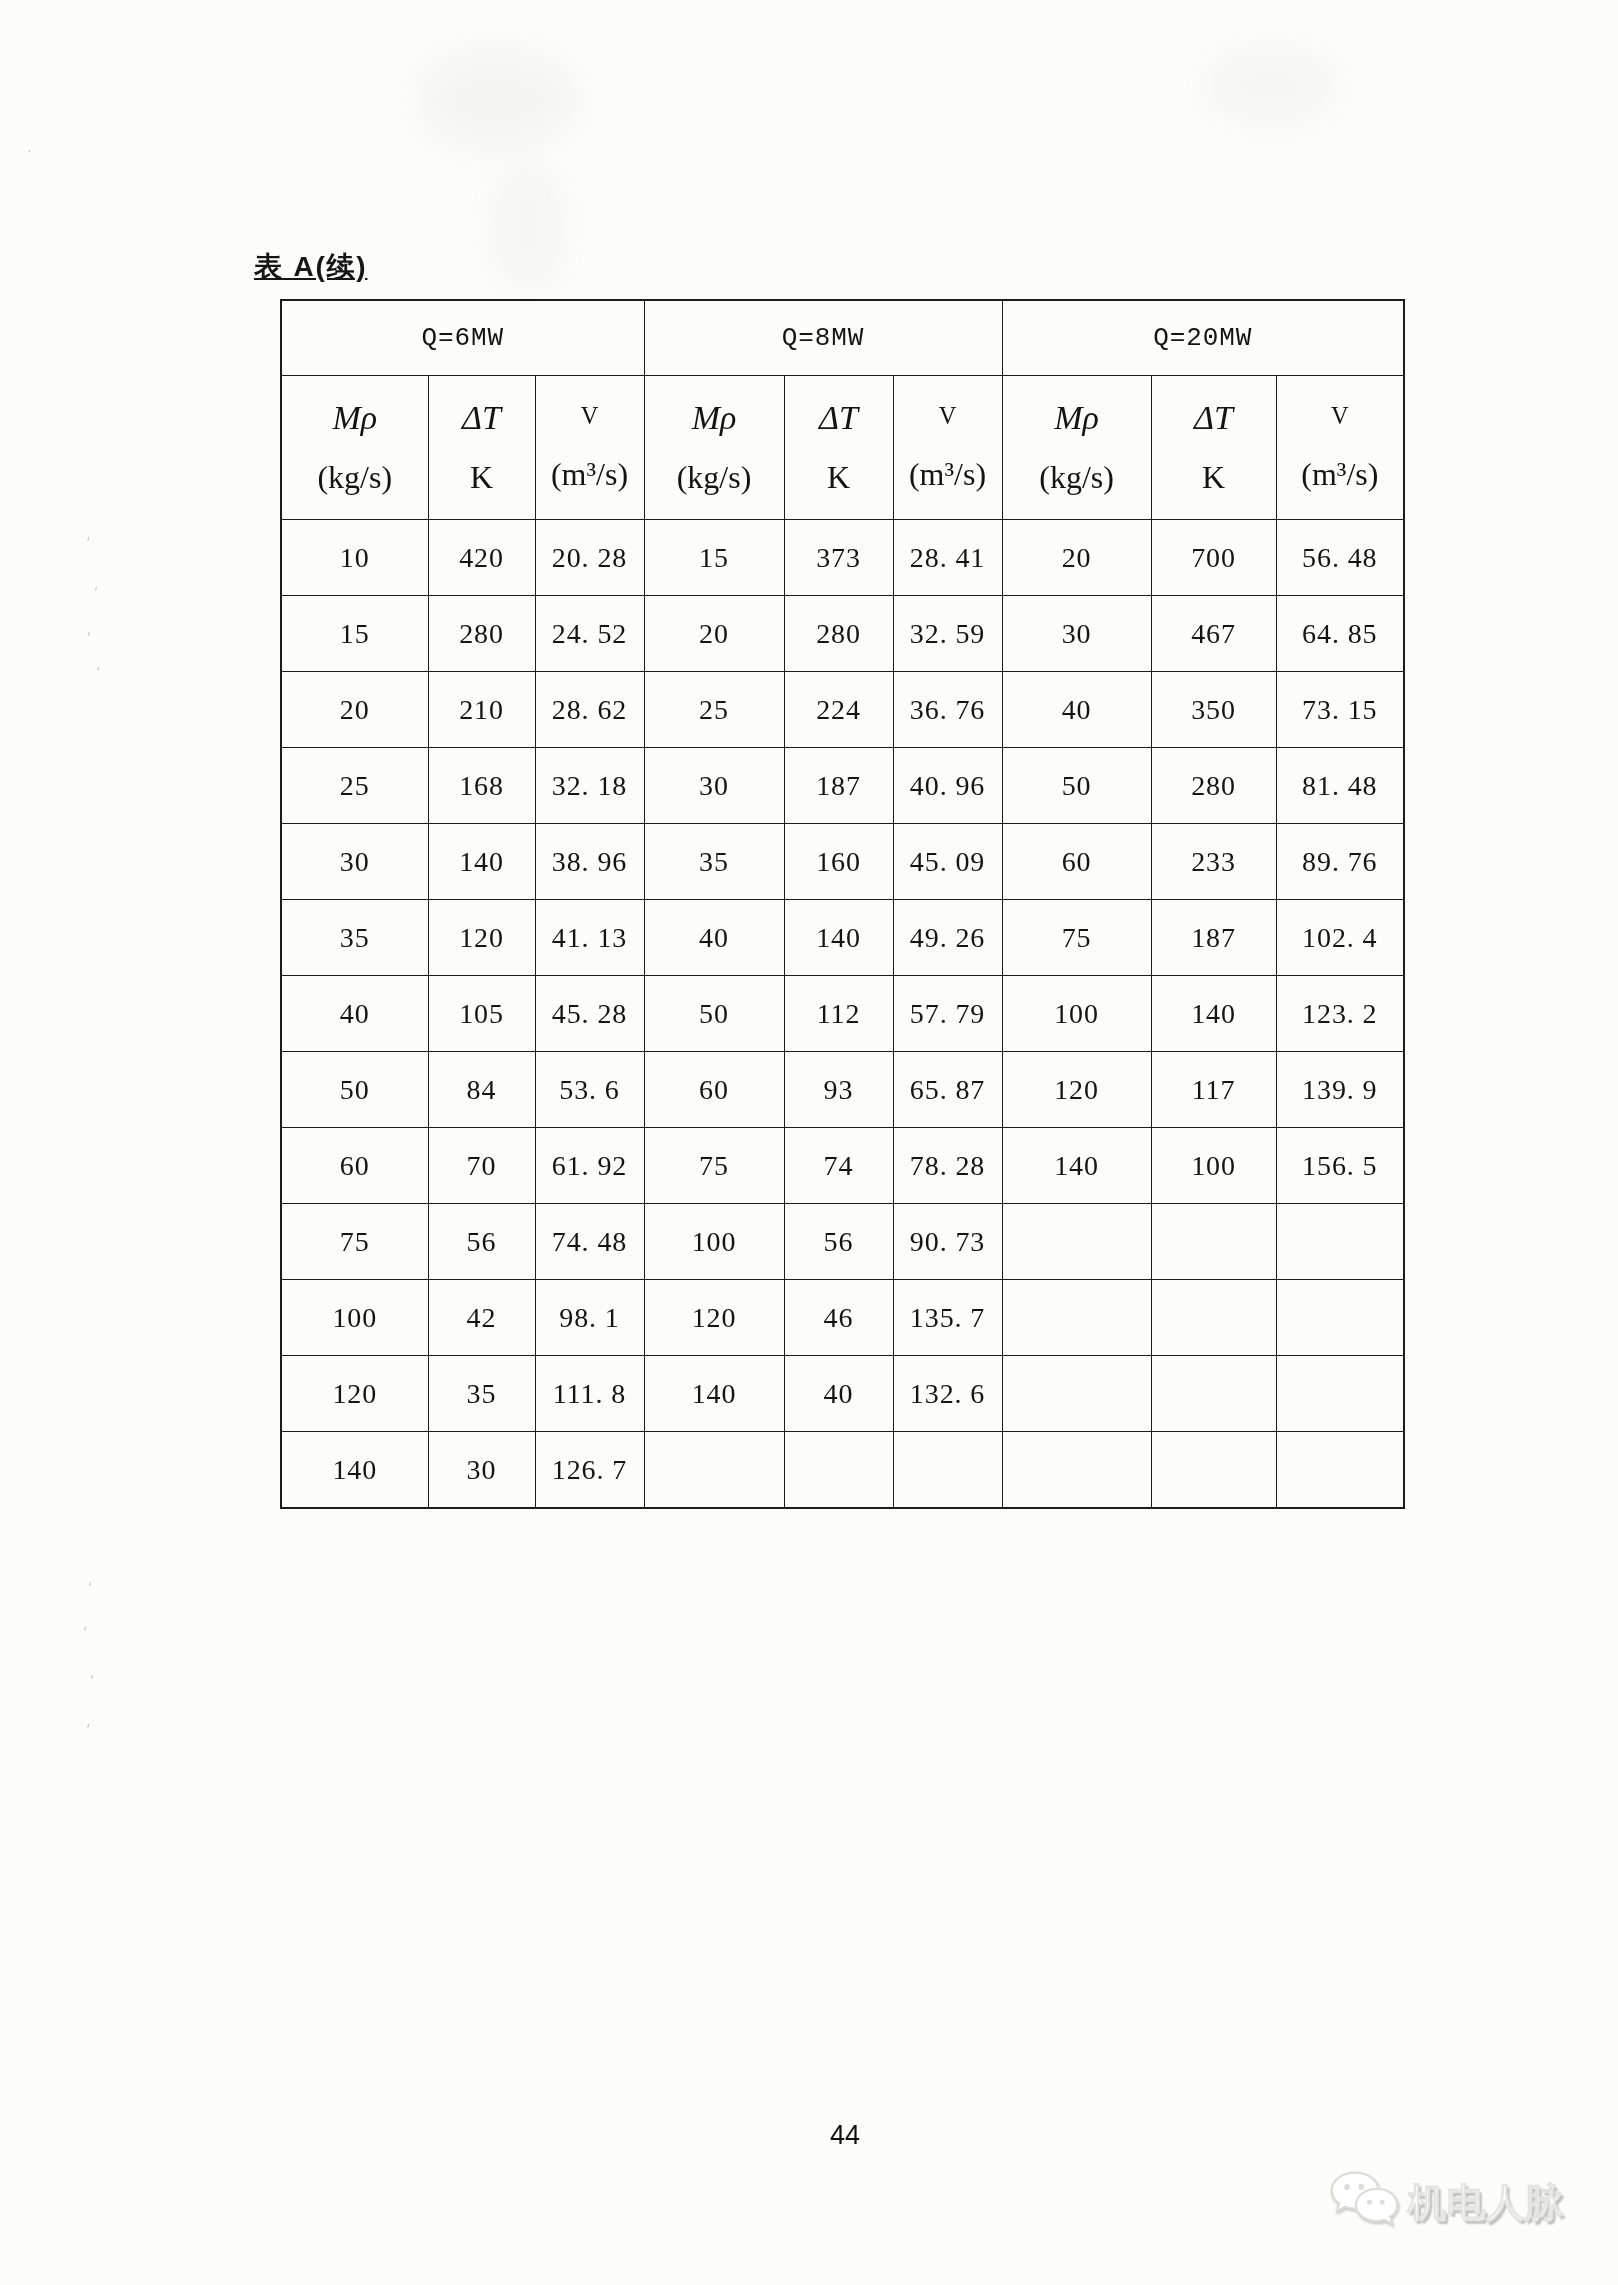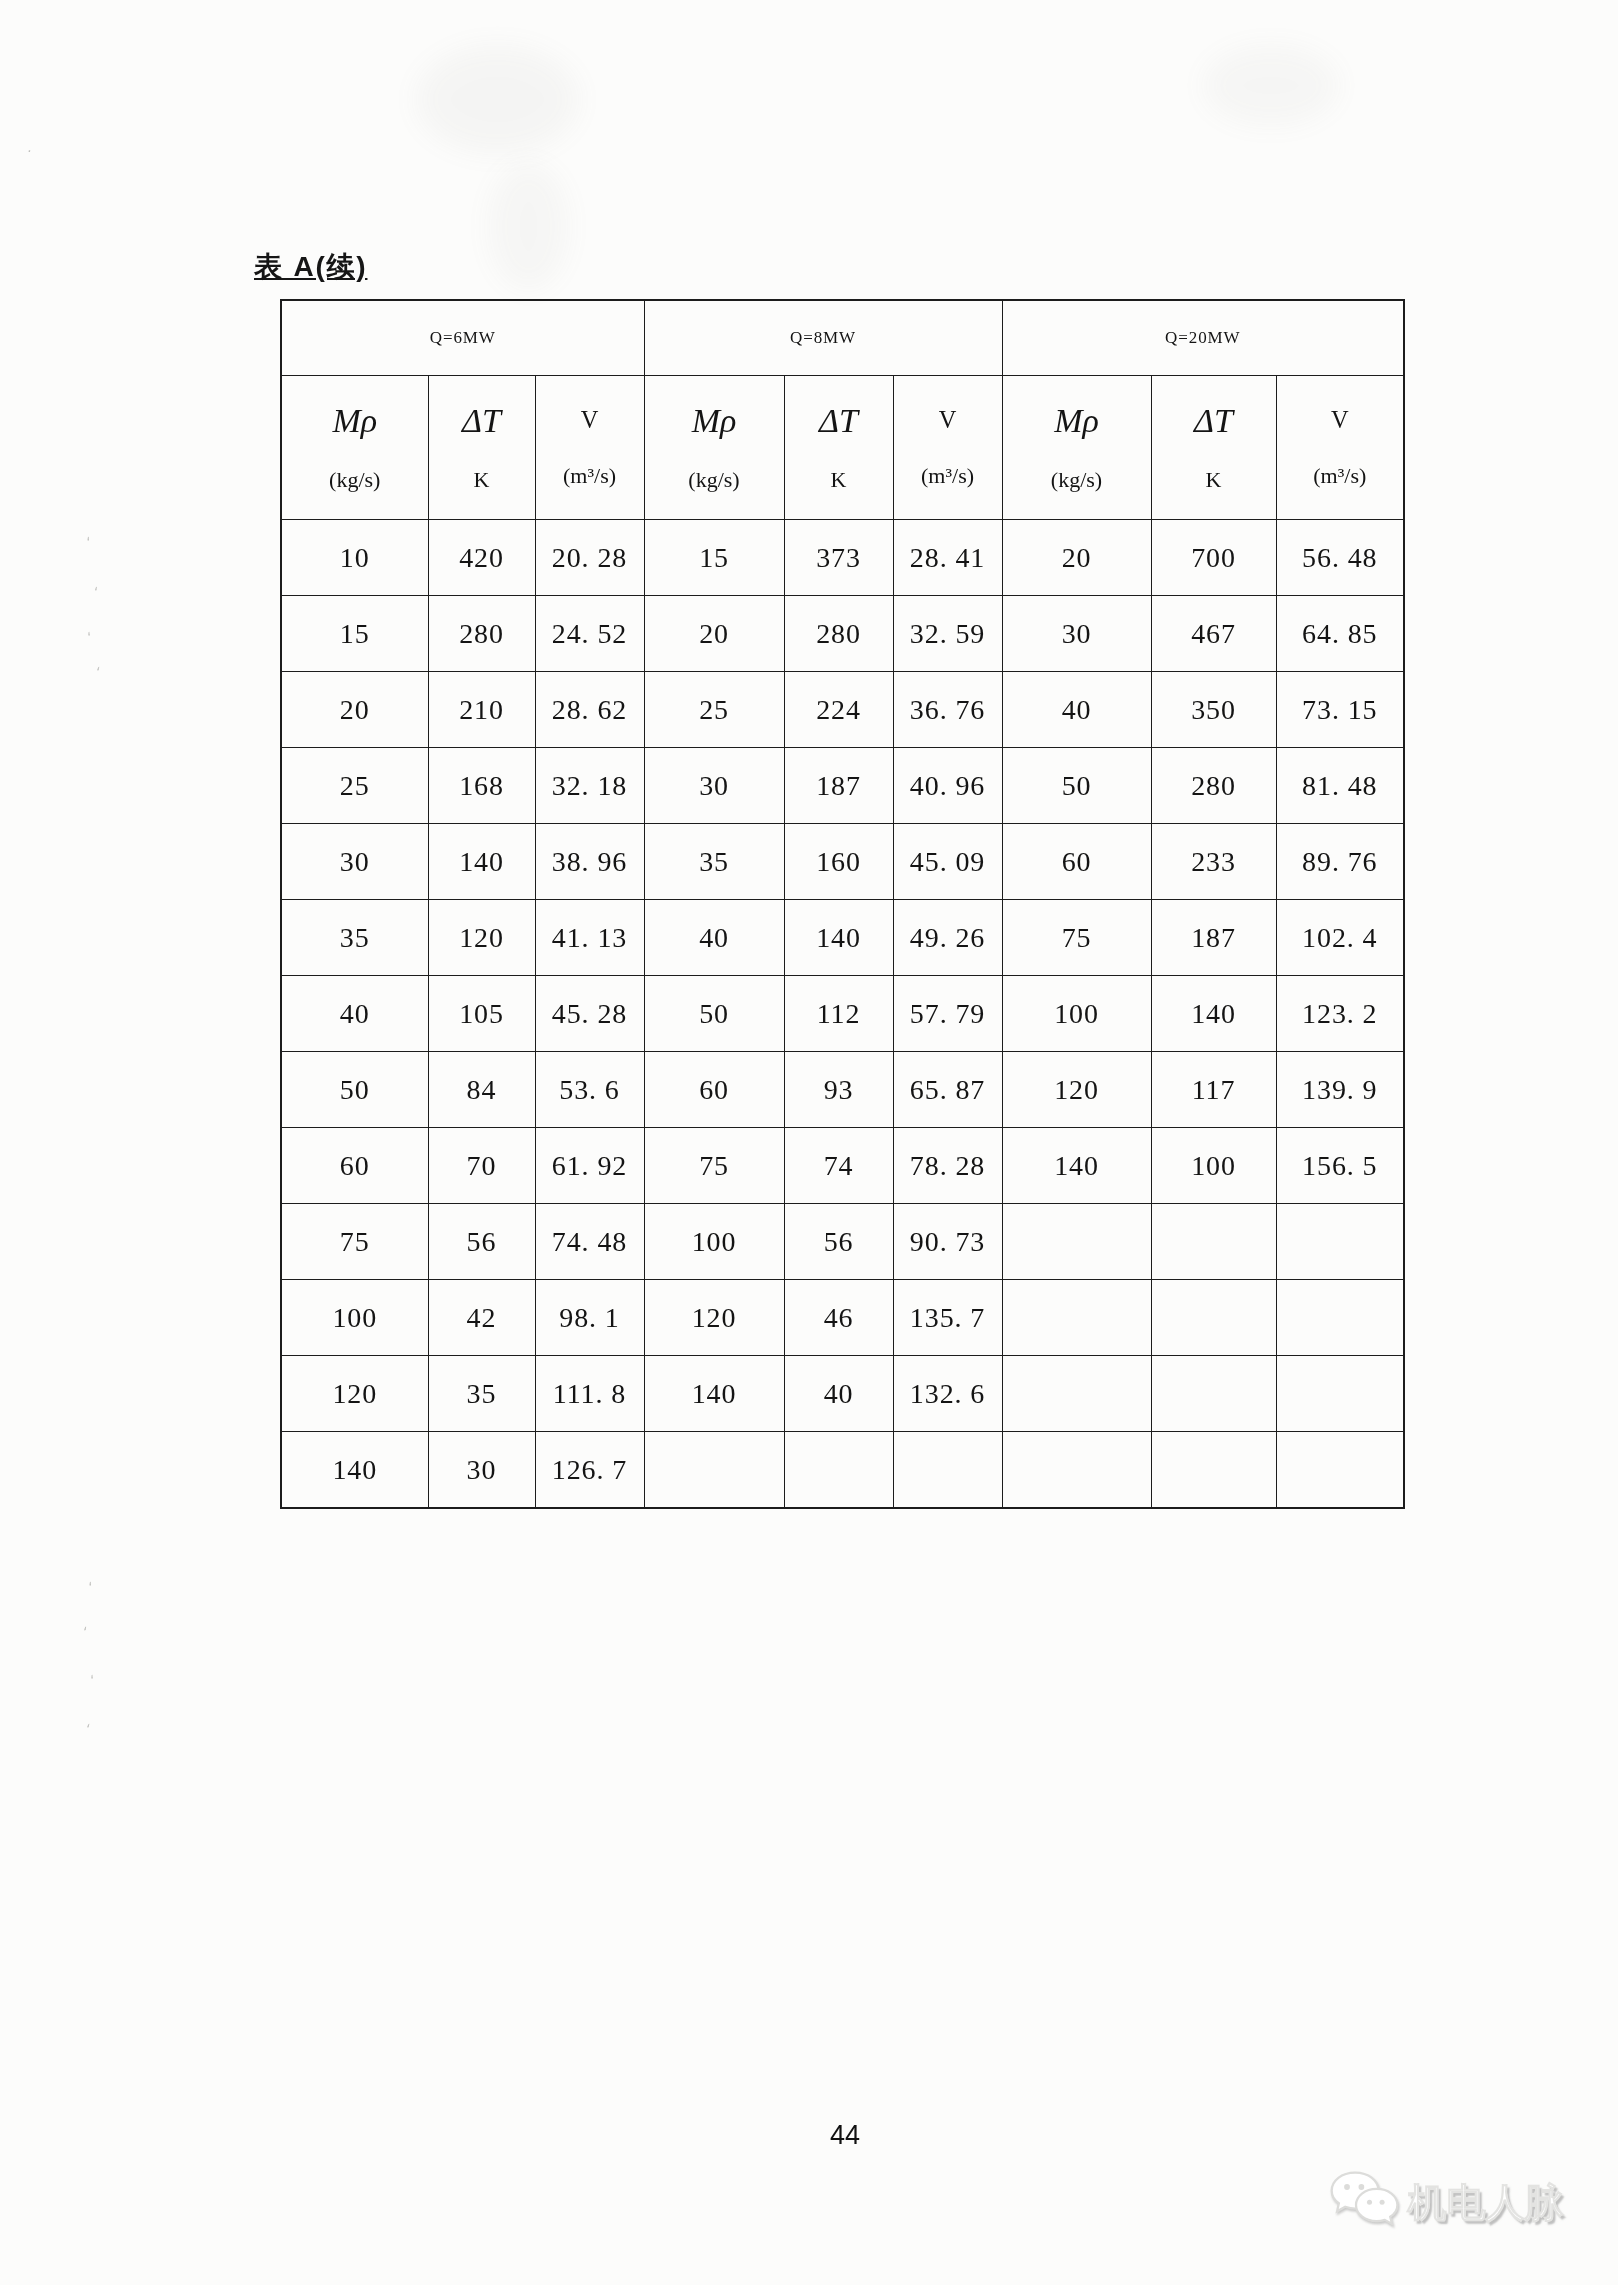--- a/index.html
+++ b/index.html
@@ -28,27 +28,27 @@
     position:absolute;left:280px;top:299px;
     width:1124px;
     border-collapse:collapse;table-layout:fixed;
     border:2.7px solid #1c1c1c;
   }
   table.data th,table.data td{
     border:1.8px solid #1c1c1c;
     text-align:center;vertical-align:middle;
     padding:0;font-weight:normal;
   }
-  tr.group-row th{height:74px;font-family:Liberation Serif, serif;
-    font-size:17px;letter-spacing:0.9px;color:#141414;}
+  tr.group-row th{height:74px;font-family:Liberation Mono, monospace;
+    font-size:26px;letter-spacing:0.9px;color:#141414;}
   tr.sub-row th{height:143px;}
   .subcell{display:flex;flex-direction:column;justify-content:space-evenly;align-items:center;height:143px;}
   .sym{font-size:34px;font-style:italic;color:#141414;}
   .sym-v{font-size:24.4px;font-style:normal;}
-  .unit{font-size:22px;color:#141414;}
+  .unit{font-size:32px;color:#141414;}
   tbody.rows td{height:75px;font-size:28px;color:#141414;letter-spacing:0.9px;}
 
   .page-number{
     position:absolute;left:830px;top:2088px;
     font-size:27px;color:#111;
     font-family:"Liberation Sans","DejaVu Sans",sans-serif;
     margin-top:32px;
   }
 
   .watermark{

